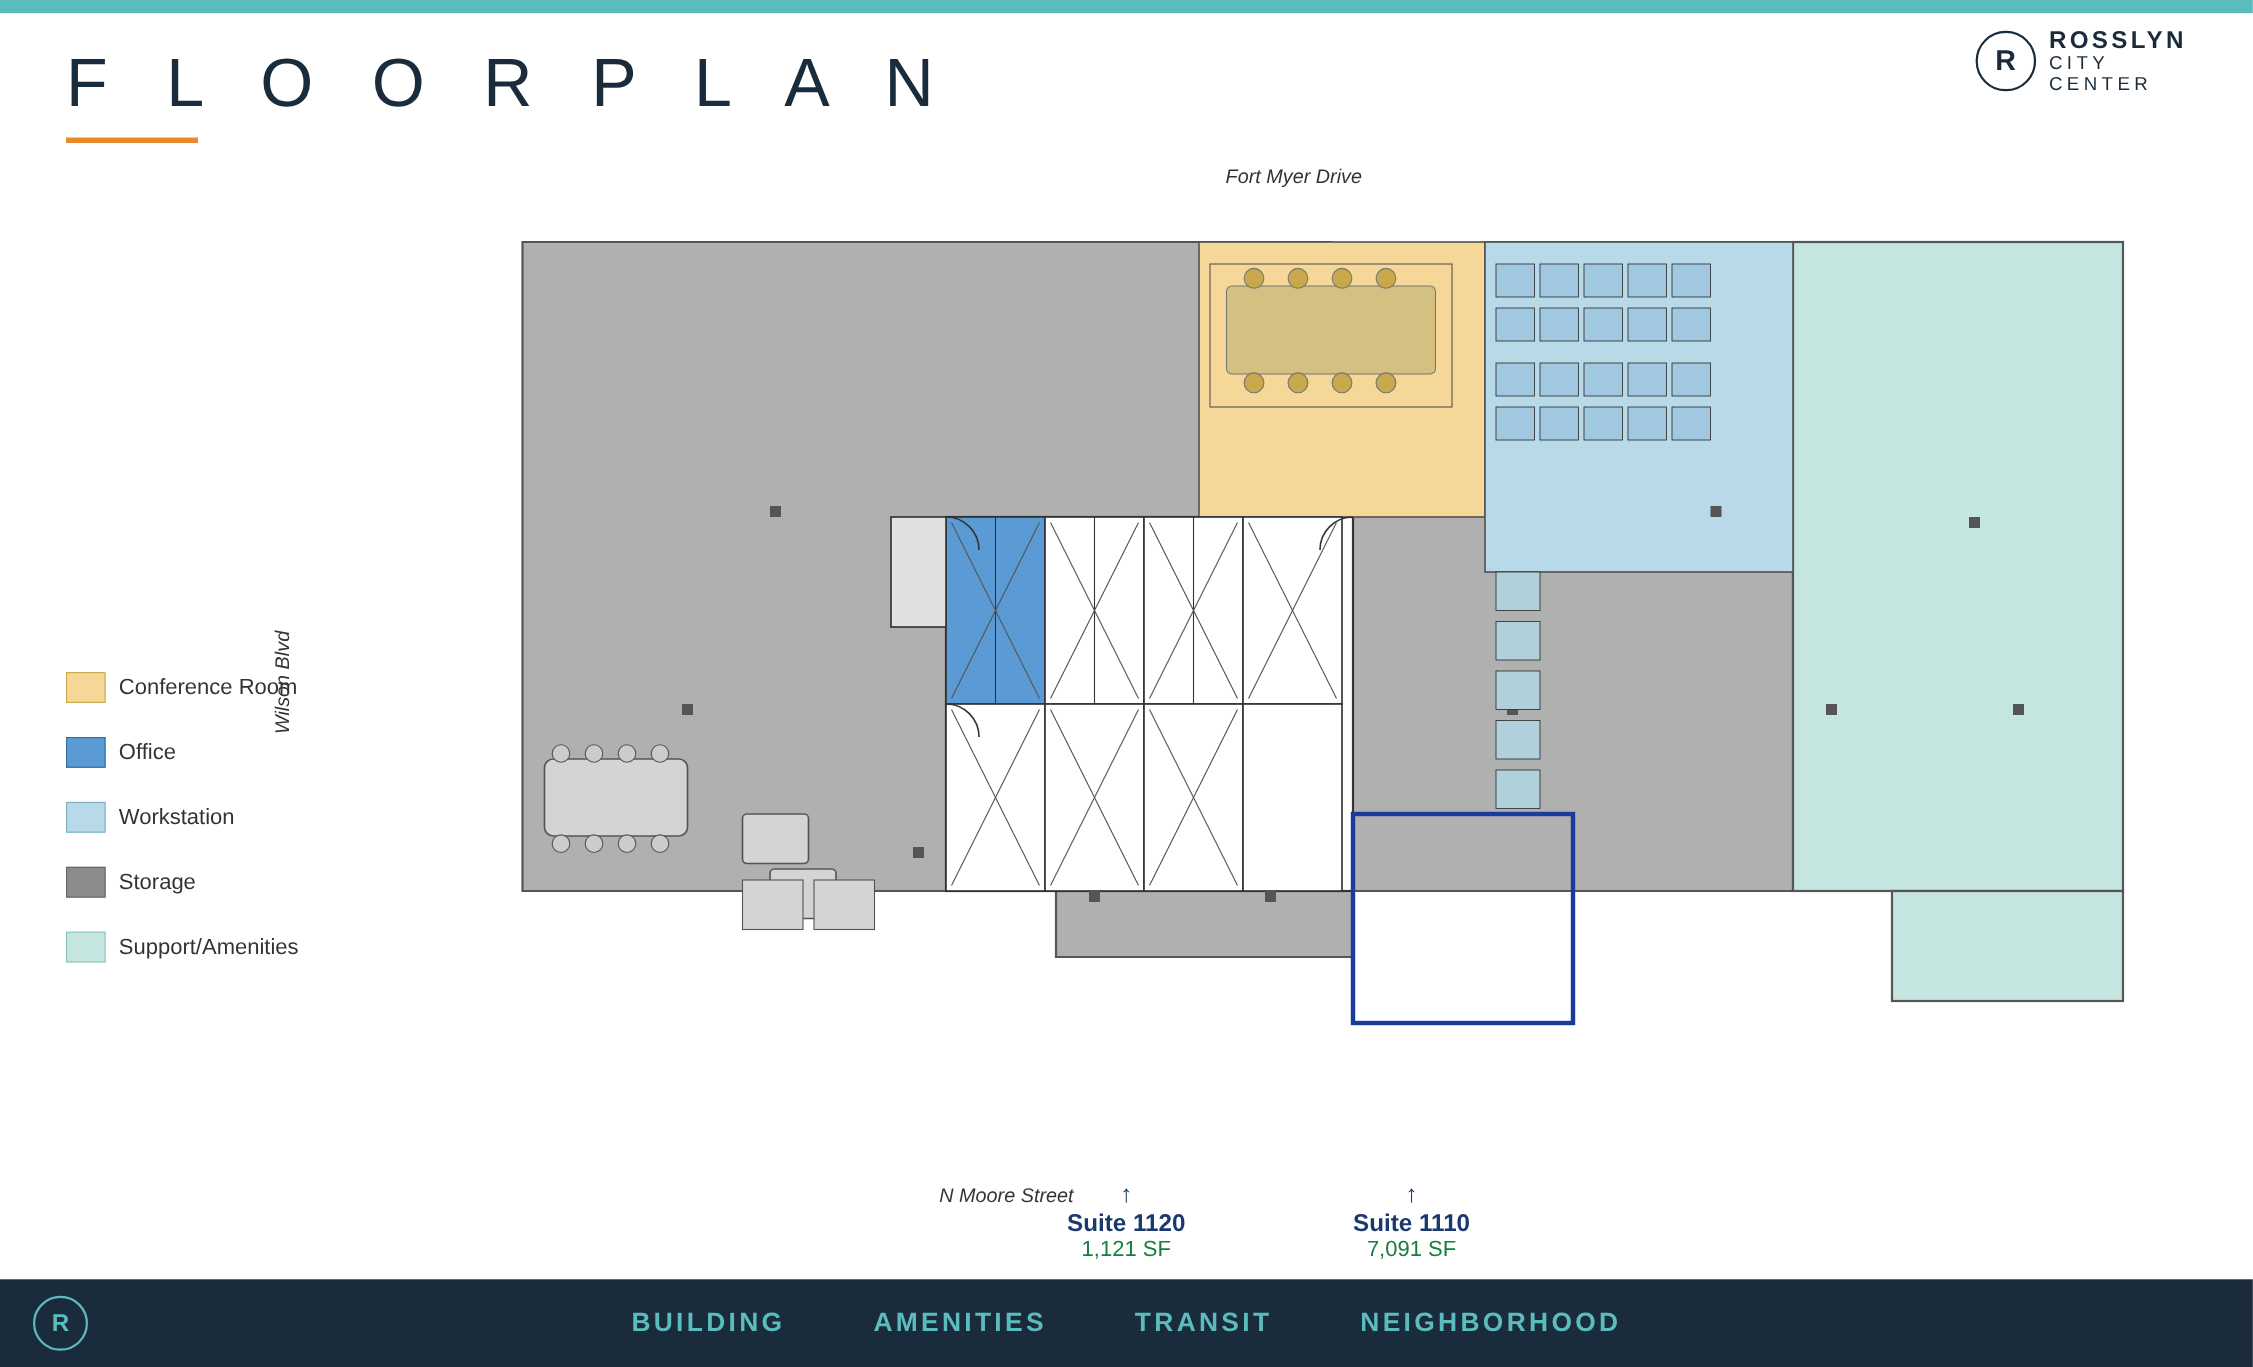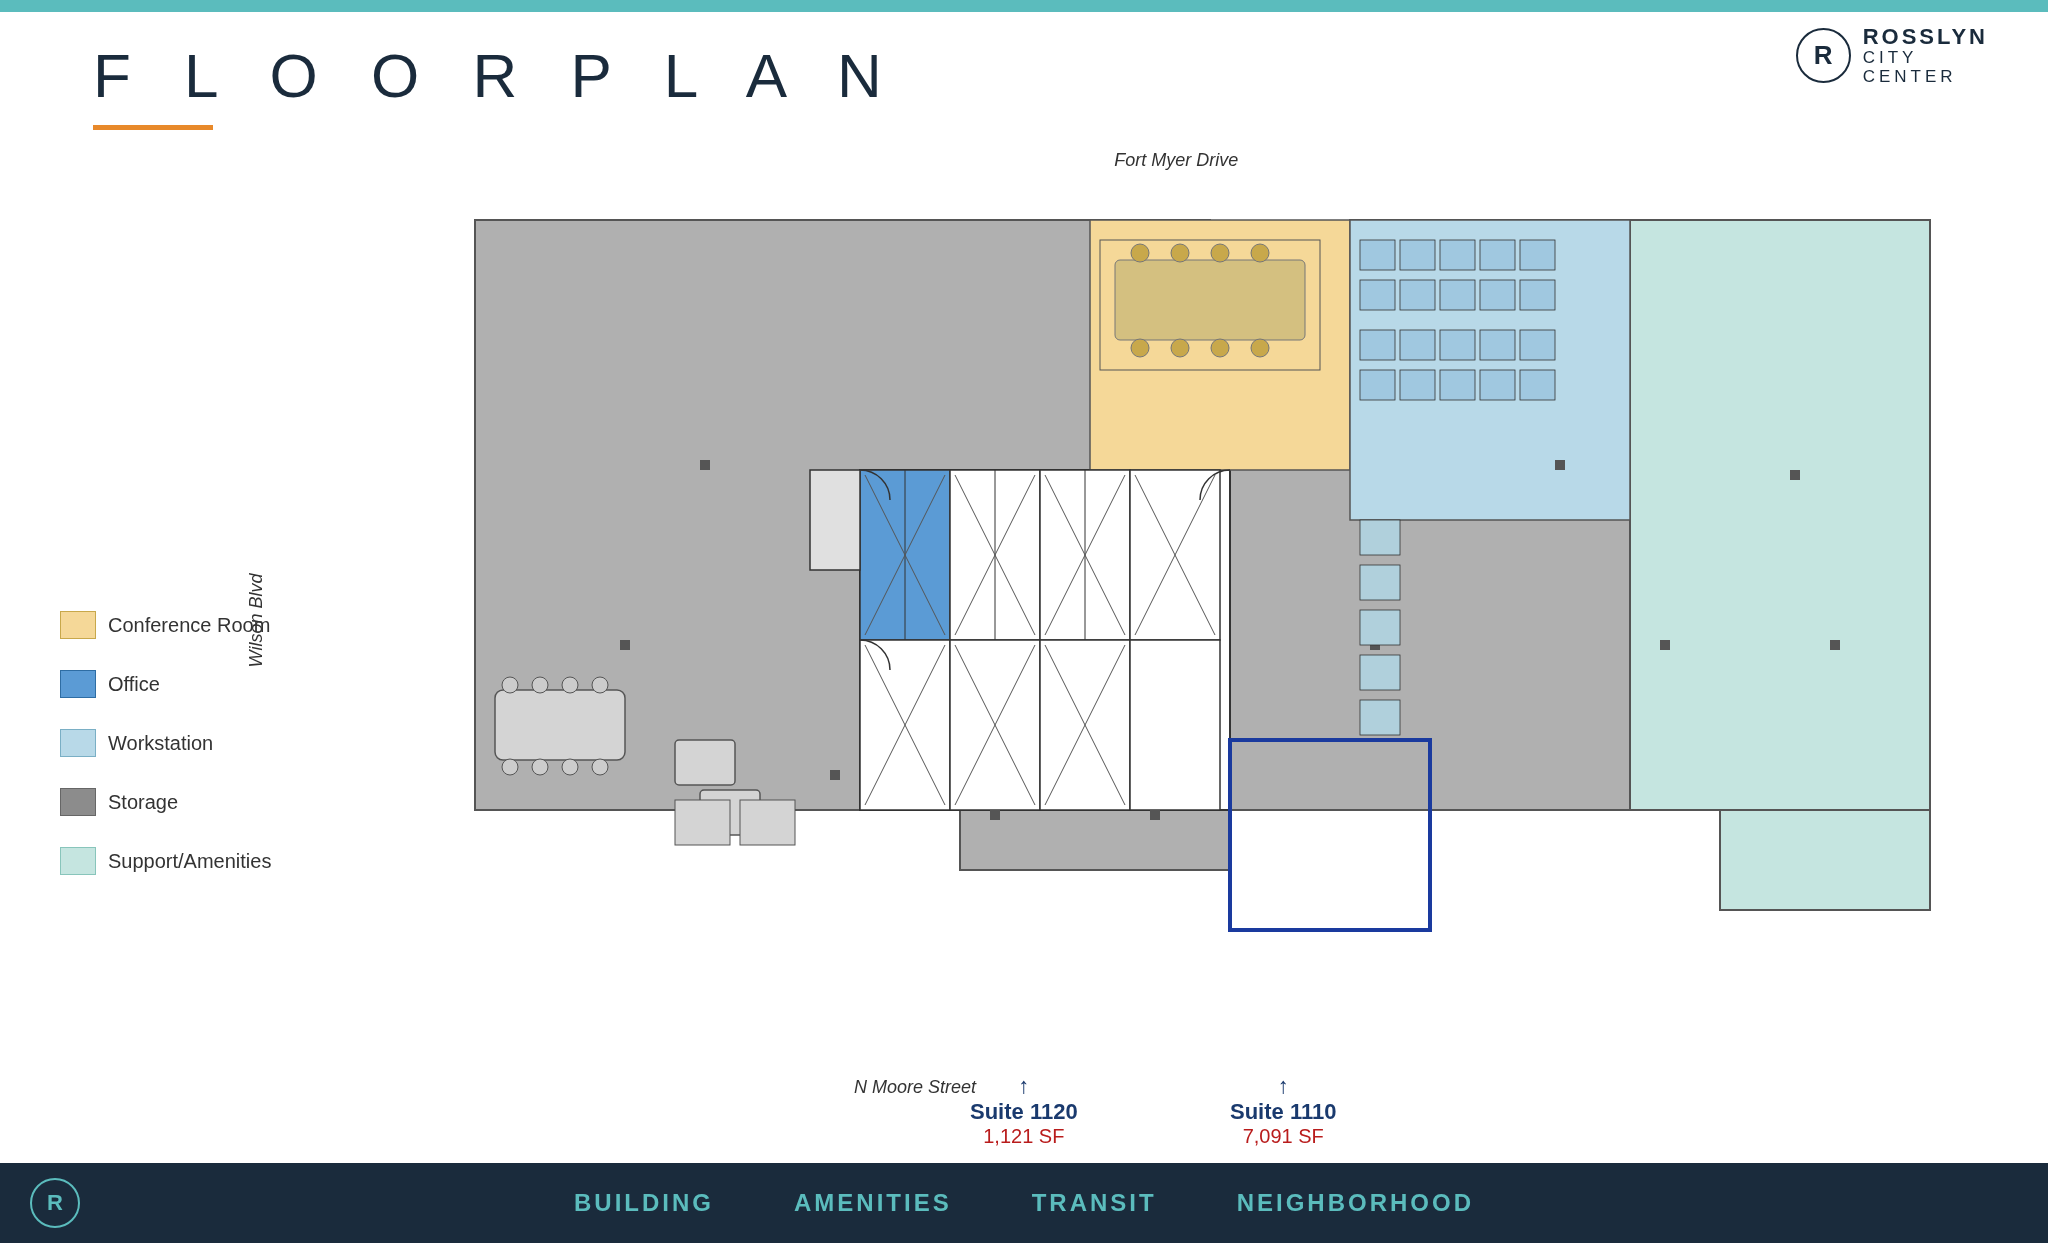--- a/index.html
+++ b/index.html
@@ -54,21 +54,20 @@
       letter-spacing: 3px;
       text-transform: uppercase;
     }
 
     
     .header {
       position: absolute;
       top: 20px;
       left: 60px;
       right: 76px;
-      margin-left: 33px;
     }
 
     .floor-plan-title {
       font-size: 62px;
       font-weight: 300;
       letter-spacing: 18px;
       color: #1a2b3c;
       margin-top: 20px;
     }
 
@@ -179,21 +178,21 @@
     }
 
     .suite-label .suite-name {
       font-size: 22px;
       font-weight: bold;
       color: #1a3a6e;
     }
 
     .suite-label .suite-sf {
       font-size: 20px;
-      color: #b91c1c;
+      color: #15803d;
     }
 
     .suite-arrow {
       font-size: 22px;
       color: #1a3a6e;
     }
   </style>
 </head>
 <body>
 

